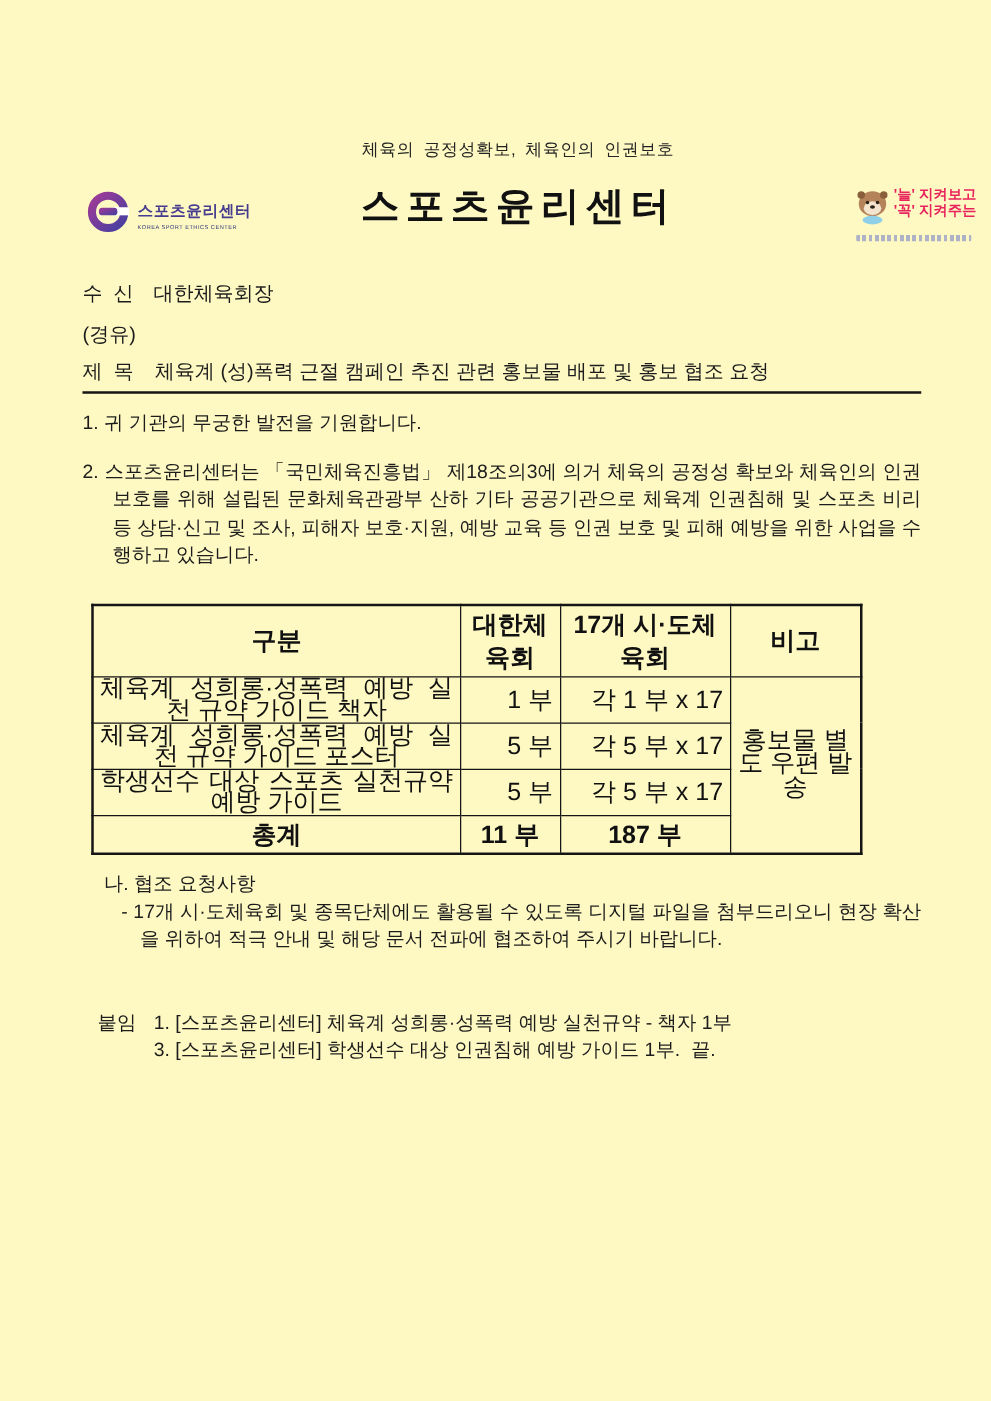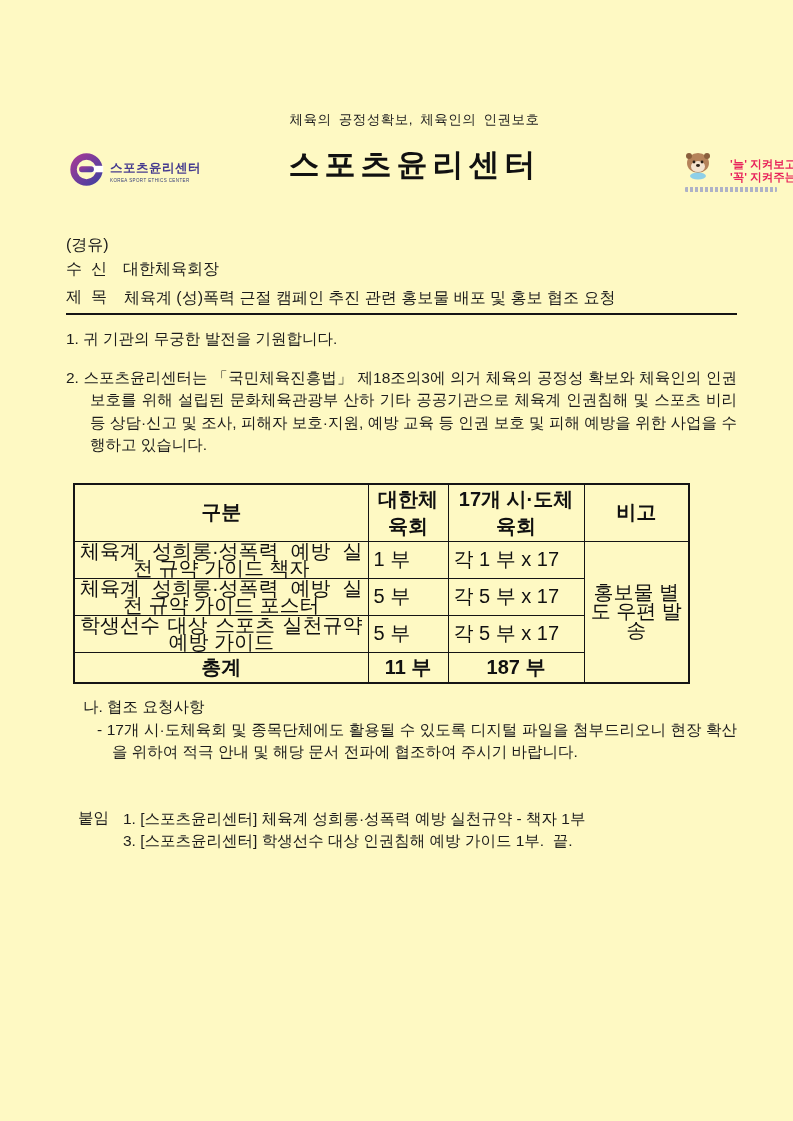--- a/index.html
+++ b/index.html
@@ -29,21 +29,21 @@
   .org-logo {
     position: absolute; left: 68px; top: 151px;
     display: flex; align-items: center; gap: 5px;
   }
   .org-logo-text .ko { font-size: 12.5px; font-weight: 700; color: #453b8f; letter-spacing: 0.5px; }
   .org-logo-text .en { font-size: 4.5px; color: #333c7a; letter-spacing: 0.4px; margin-top: 1px; }
 
   .mascot {
     position: absolute; right: 50px; top: 150px; width: 94px;
   }
-  .mascot-top { display: flex; align-items: flex-end; gap: 19px; }
+  .mascot-top { display: flex; align-items: flex-start; gap: 4px; }
   .mascot-lines { line-height: 13px; }
   .mascot-lines div {
     font-size: 11.5px; font-weight: 700; color: #e8245c; white-space: nowrap;
   }
   .mascot-smallprint {
     margin-top: 3px; height: 5px; width: 92px;
     background:
       repeating-linear-gradient(90deg, #9aa0c8 0 3px, rgba(255,255,255,0) 3px 5px);
     border-radius: 1px; opacity: 0.8;
   }
@@ -82,21 +82,21 @@
   table.dist { border: 2px solid #151515; }
   col.c-cat   { width: 294px; }
   col.c-koc   { width: 80px; }
   col.c-sido  { width: 136px; }
   col.c-rem   { width: 105px; }
   table.dist th { height: 25px; font-weight: 700; text-align: center; }
   td.cat {
     height: 34px; line-height: 16.5px;
     text-align: justify; text-align-last: center; word-break: break-all;
   }
-  td.num { text-align: left; }
+  td.num { text-align: right; }
   tr.total td { height: 22px; font-weight: 700; text-align: center; }
   td.remark { text-align: center; line-height: 19px; font-weight: 400; }
 
   
   .note-ga { margin-top: 9px; margin-left: 17px; font-size: 15.5px; }
   .note-na { margin-top: 13px; margin-left: 17px; font-size: 15.5px; }
   .note-na-detail {
     margin-top: 1px; margin-left: 31px; width: 625px;
     font-size: 15.5px; line-height: 22.5px;
     text-align: justify; word-break: break-all;
@@ -153,26 +153,26 @@
       <span class="mascot-lines">
         <div>'늘' 지켜보고</div>
         <div>'꼭' 지켜주는</div>
       </span>
     </div>
     <div class="mascot-smallprint"></div>
   </div>
 
   <div class="content">
 
-    <div class="field via-row">(경유)</div>
-
     <div class="field recipient-row">
       <span class="label-gap">수  신</span>
       <span>대한체육회장</span>
     </div>
+
+    <div class="field via-row">(경유)</div>
 
     <div class="subject-row">
       <span class="subject-label label-gap">제  목</span>
       <div class="subject-text">체육계 (성)폭력 근절 캠페인 추진 관련 홍보물 배포 및 홍보 협조 요청</div>
     </div>
 
     <hr class="subject-rule">
 
     <p class="para p1">1. 귀 기관의 무궁한 발전을 기원합니다.</p>
     <p class="para p2">2. 스포츠윤리센터는 「국민체육진흥법」 제18조의3에 의거 체육의 공정성 확보와 체육인의 인권 보호를 위해 설립된 문화체육관광부 산하 기타 공공기관으로 체육계 인권침해 및 스포츠 비리 등 상담·신고 및 조사, 피해자 보호·지원, 예방 교육 등 인권 보호 및 피해 예방을 위한 사업을 수행하고 있습니다.</p>

